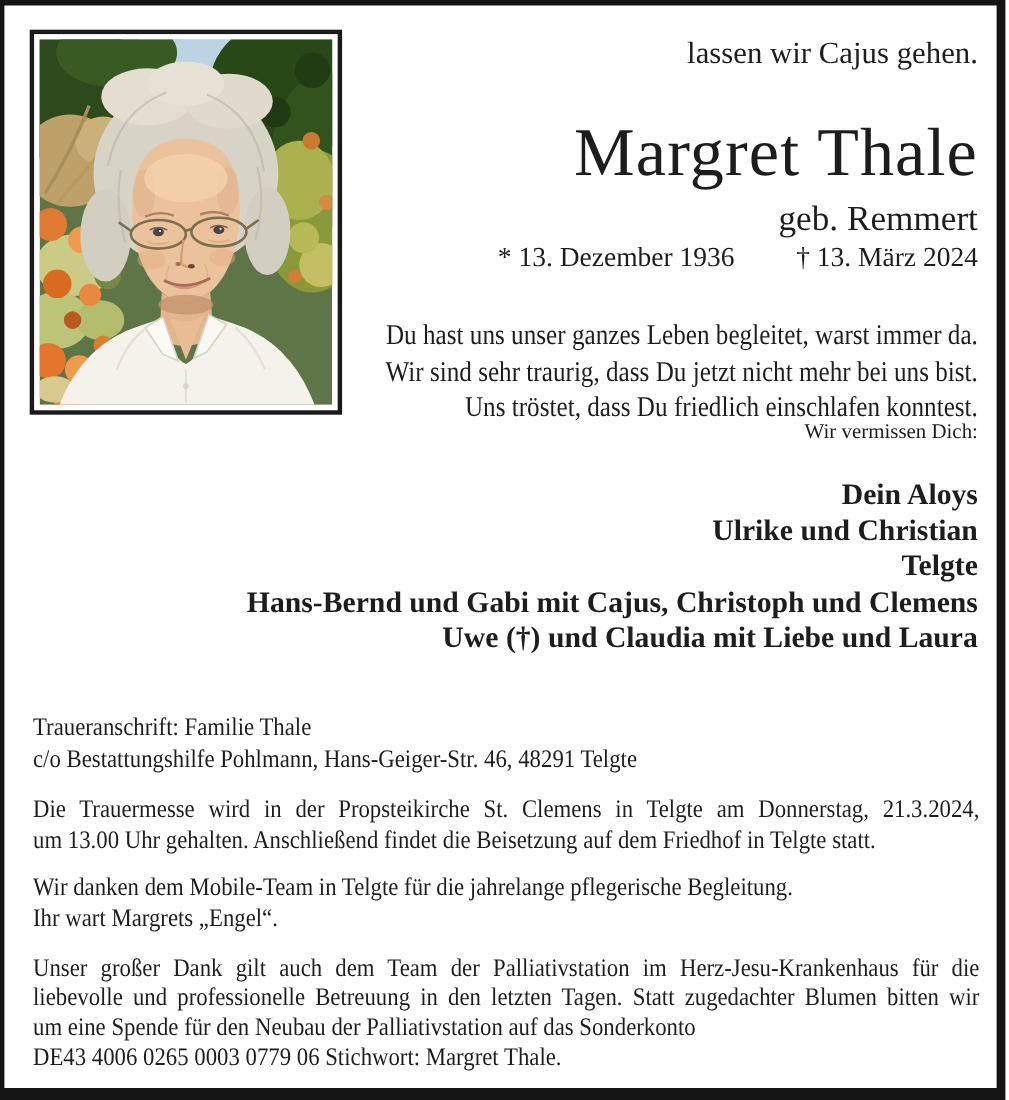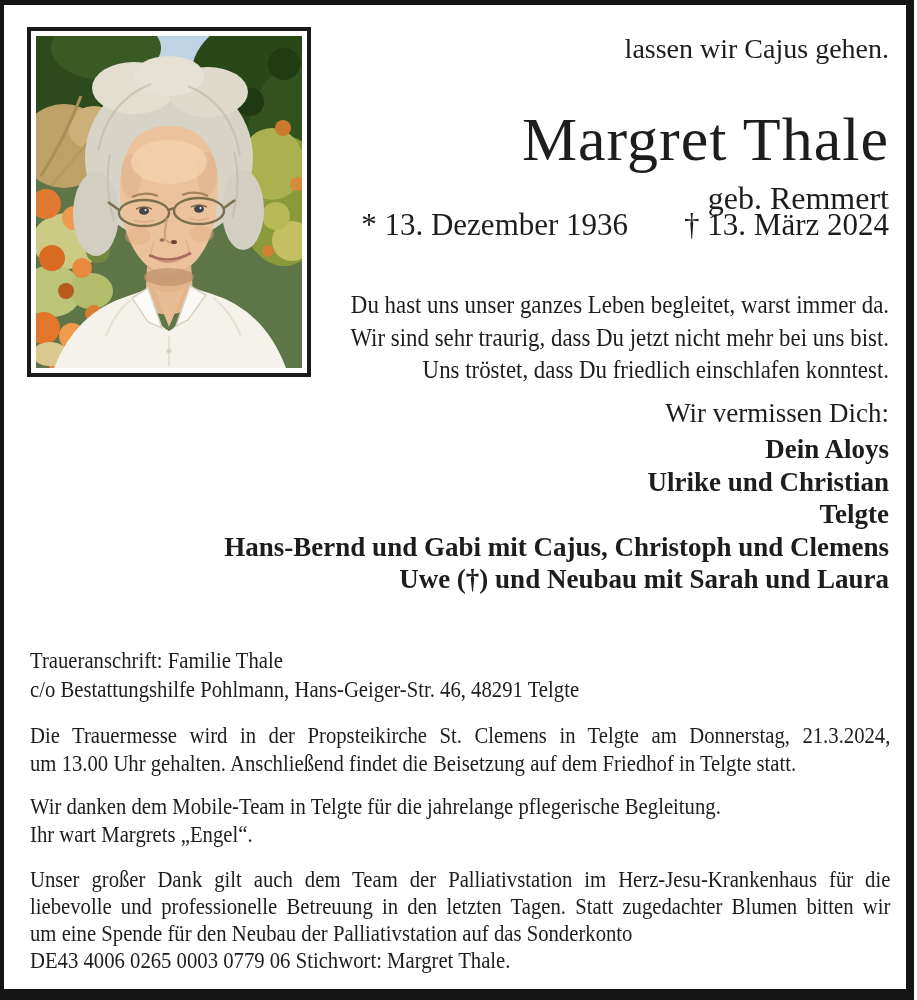--- a/index.html
+++ b/index.html
@@ -17,24 +17,24 @@
   .photo-frame{
     position:absolute;left:23px;top:22px;width:266px;height:332px;
     border:4px solid #1a1a1a;padding:5px;background:#ffffff;box-sizing:content-box;
   }
   .photo-frame svg{display:block;width:266px;height:332px;}
   
   .r{position:absolute;right:17px;text-align:right;white-space:nowrap;}
   .intro{top:27px;font-size:28px;line-height:33px;}
   .big-name{top:101px;font-size:62px;line-height:66px;letter-spacing:1px;}
   .maiden{top:178px;font-size:32px;line-height:30px;margin-left:18px;}
-  .dates{top:205px;font-size:31px;line-height:30px;text-align:right;}
+  .dates{top:215px;font-size:25px;line-height:30px;text-align:right;}
   .dates .gap{display:inline-block;width:56px;}
   .farewell{top:284px;font-size:26px;line-height:32.5px;transform:scaleX(0.88);transform-origin:100% 0;}
-  .missing{top:392px;font-size:27px;line-height:32px;font-family:Liberation Serif, serif;}
+  .missing{top:372px;font-size:19px;line-height:32px;font-family:Liberation Serif, serif;}
   .mourners{top:428px;font-size:27px;line-height:32.6px;font-weight:bold;}
   
   .bottom{
     position:absolute;left:26px;top:641px;width:956px;
     font-size:23px;transform:scaleX(0.9);transform-origin:0 0;
   }
   .addr{line-height:29px;}
   .para{line-height:27.5px;}
   .p1{margin-top:18px;}
   .p2{margin-top:16px;}
@@ -164,21 +164,21 @@
     <div>Uns tröstet, dass Du friedlich einschlafen konntest.</div>
   </div>
 
   <div class="r missing">Wir vermissen Dich:</div>
 
   <div class="r mourners">
     <div>Dein Aloys</div>
     <div>Ulrike und Christian</div>
     <div>Telgte</div>
     <div>Hans-Bernd und Gabi mit Cajus, Christoph und Clemens</div>
-    <div>Uwe (†) und Neubau mit Sarah und Laura</div>
+    <div>Uwe (†) und Claudia mit Liebe und Laura</div>
   </div>
 
   <div class="bottom">
     <div class="addr">
       <div>Traueranschrift: Familie Thale</div>
       <div>c/o Bestattungshilfe Pohlmann, Hans-Geiger-Str. 46, 48291 Telgte</div>
     </div>
     <div class="para p1">
       <div class="jl">Die Trauermesse wird in der Propsteikirche St. Clemens in Telgte am Donnerstag, 21.3.2024,</div>
       <div>um 13.00 Uhr gehalten. Anschließend findet die Beisetzung auf dem Friedhof in Telgte statt.</div>

